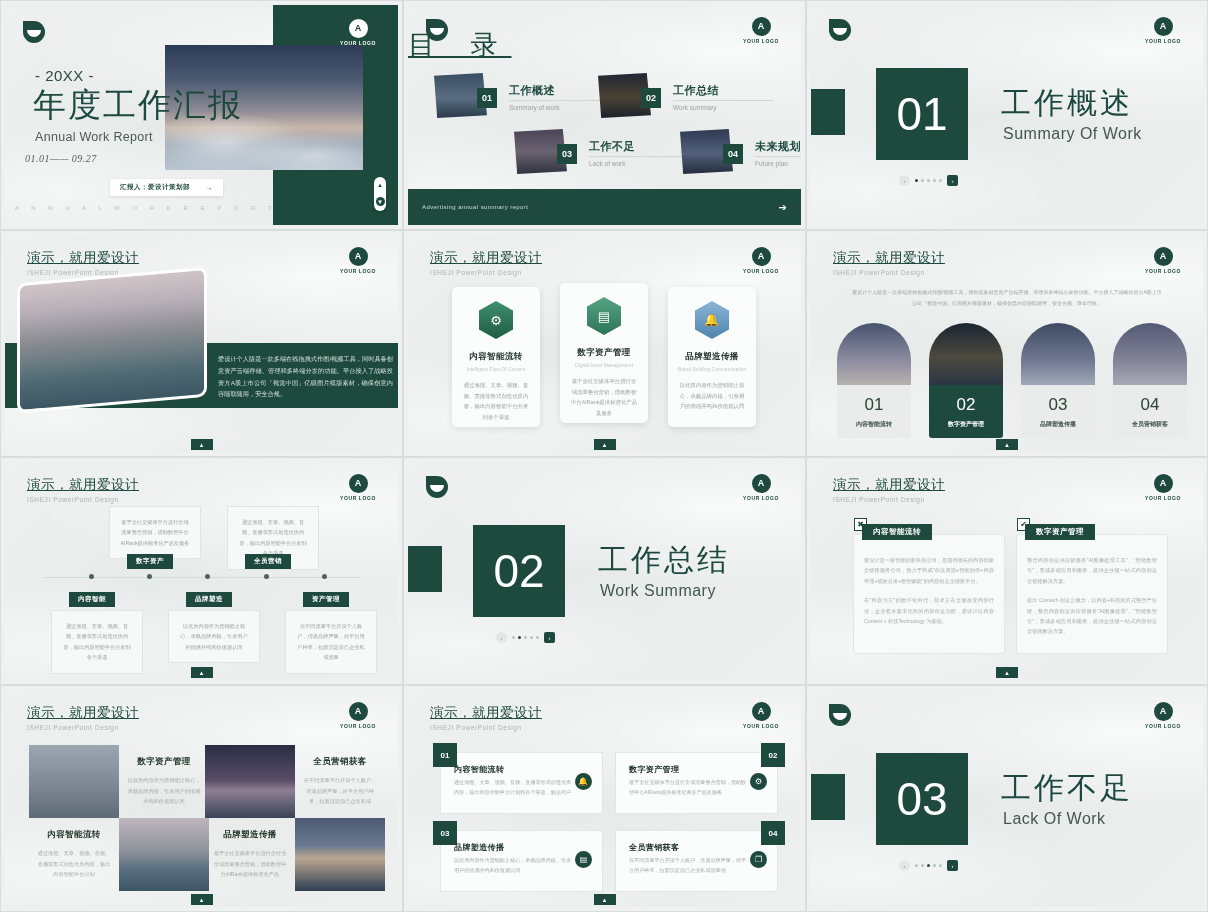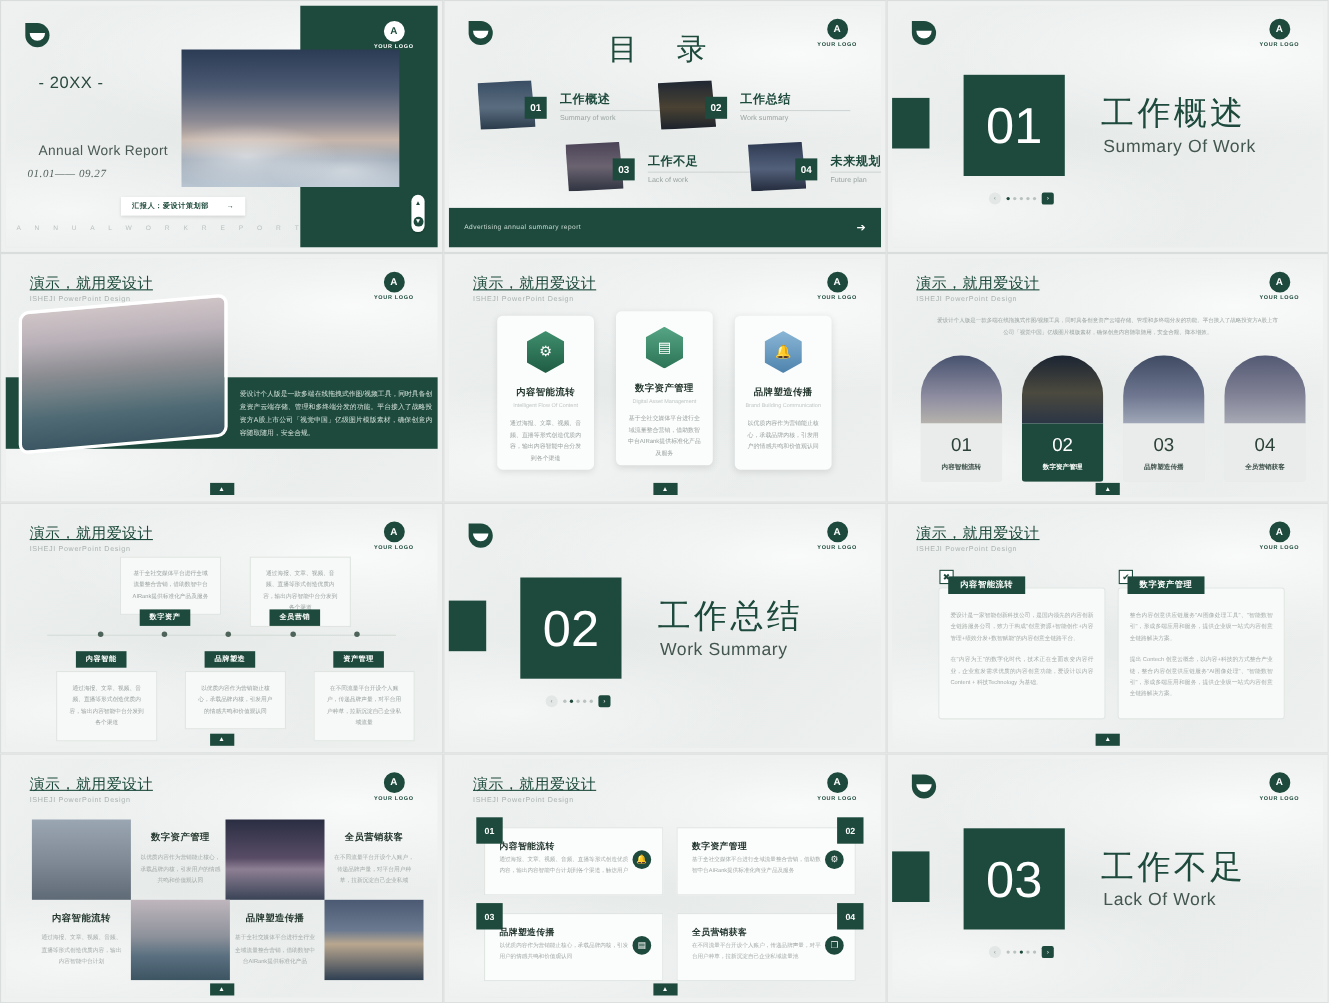--- a/index.html
+++ b/index.html
@@ -87,21 +87,21 @@
   }
   .scrollctl i{ font-style:normal; }
   .scrollctl .dn{ background:#1d4a3c; color:#fff; border-radius:50%; width:9px;height:9px;
                   display:flex;align-items:center;justify-content:center;}
 
   
   .ghost{
     position:absolute;left:0;right:0;top:24px;text-align:center;
     font-size:28px;color:#dfe4e2;letter-spacing:9px;font-weight:700;
   }
-  .mulu{ position:absolute;left:0;right:0;top:22px;text-align:center;font-size:27px;color:#1d4a3c;letter-spacing:14px;}
+  .mulu{ position:absolute;left:0;right:0;top:22px;text-align:left;font-size:27px;color:#1d4a3c;letter-spacing:14px;text-decoration:underline;}
   .toc-item{ position:absolute; display:flex; align-items:flex-start; }
   .toc-thumb{ width:53px;height:45px;position:relative; }
   .toc-thumb .im{ position:absolute;inset:0; }
   .toc-num{
     position:absolute; right:-10px; top:15px; width:20px;height:20px;background:#1d4a3c;color:#fff;
     font-size:9px;display:flex;align-items:center;justify-content:center;font-weight:700;
   }
   .toc-txt{ margin-left:22px; padding-top:10px;}
   .toc-txt .cn{ font-size:11px;color:#1d4a3c;font-weight:700;letter-spacing:.5px;}
   .toc-txt .en{ font-size:6.5px;color:#9aa5a0;margin-top:2px;border-top:1px solid transparent;}
@@ -225,20 +225,21 @@
       <div class="s1-greenpanel"></div>
       <div class="leaf" style="left:18px;top:16px;"></div>
       <div class="logoRight light" style="right:22px;top:14px;">
         <div class="circ">
             <span>A</span>
           </div>
         <div class="lbl">YOUR LOGO</div>
       </div>
       <div class="s1-photo"></div>
       <div class="s1-year">- 20XX -</div>
+      <div class="s1-title">年度工作汇报</div>
       <div class="s1-sub">Annual Work Report</div>
       <div class="s1-date">01.01——  09.27</div>
       <div class="s1-badge">
         <span>汇报人：爱设计策划部</span>
         <span>→</span>
       </div>
       <div class="s1-foot">A N N U A L     W O R K     R E P O R T</div>
       <div class="scrollctl">
         <i>▲</i>
         <span class="dn">▼</span>

